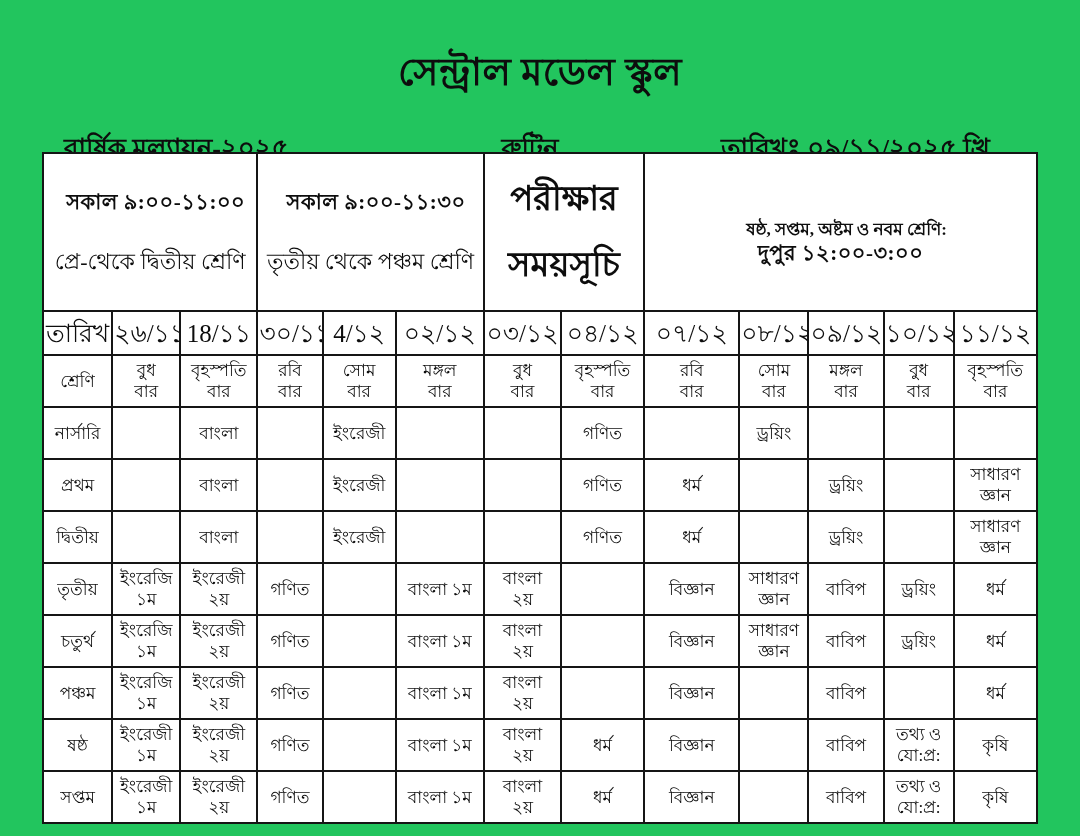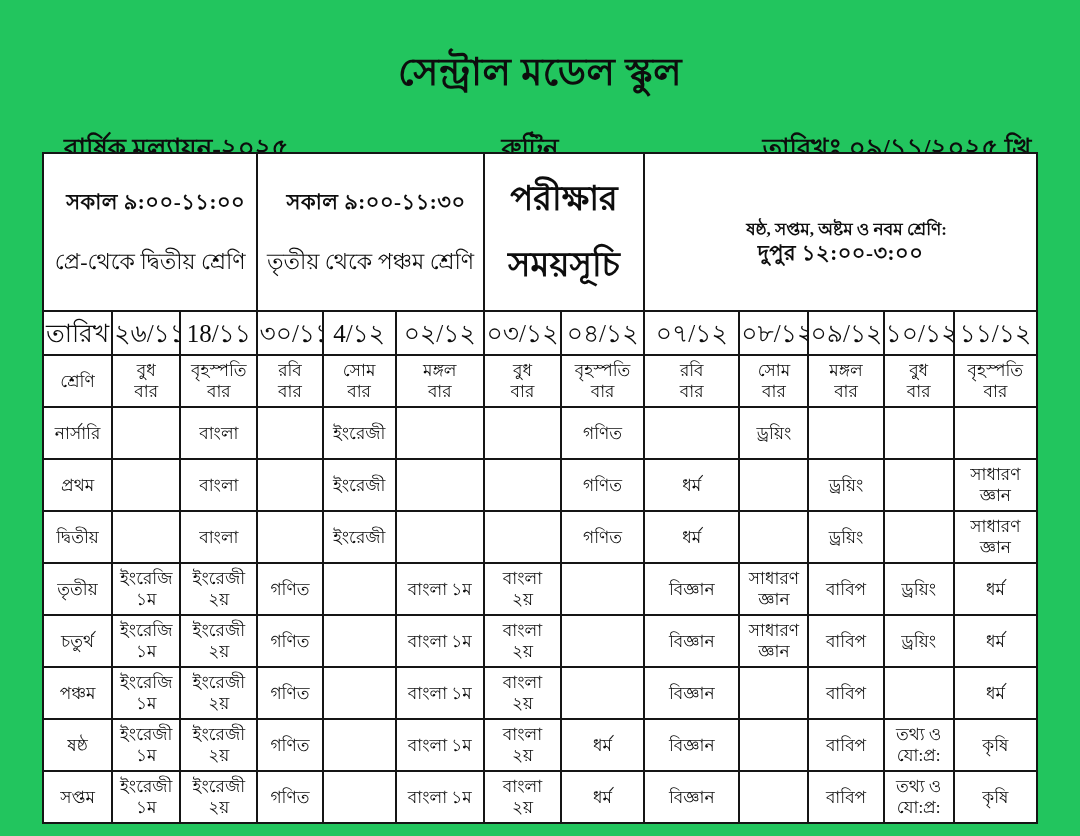--- a/index.html
+++ b/index.html
@@ -15,21 +15,21 @@
     position: absolute; top: 42px; left: 0; width: 100%;
     text-align: center; font-size: 38px; font-weight: bold; letter-spacing: 0.5px;
   }
   .sub-header {
     position: absolute; top: 106px; left: 42px; width: 996px;
     display: flex; align-items: baseline;
     font-size: 26px; font-weight: bold; margin-top: 22px;
   }
   .sub-left  { width: 34%; text-align: left; padding-left: 22px; }
   .sub-mid   { width: 30%; text-align: center; }
-  .sub-right { width: 36%; text-align: right; }
+  .sub-right { width: 36%; text-align: center; }
   table.routine {
     position: absolute; top: 152px; left: 42px;
     width: 996px; border-collapse: collapse; table-layout: fixed;
     background: #fff;
   }
   .routine th, .routine td {
     border: 2px solid #151515;
     text-align: center; vertical-align: middle;
     white-space: pre-line;
     font-weight: normal;

